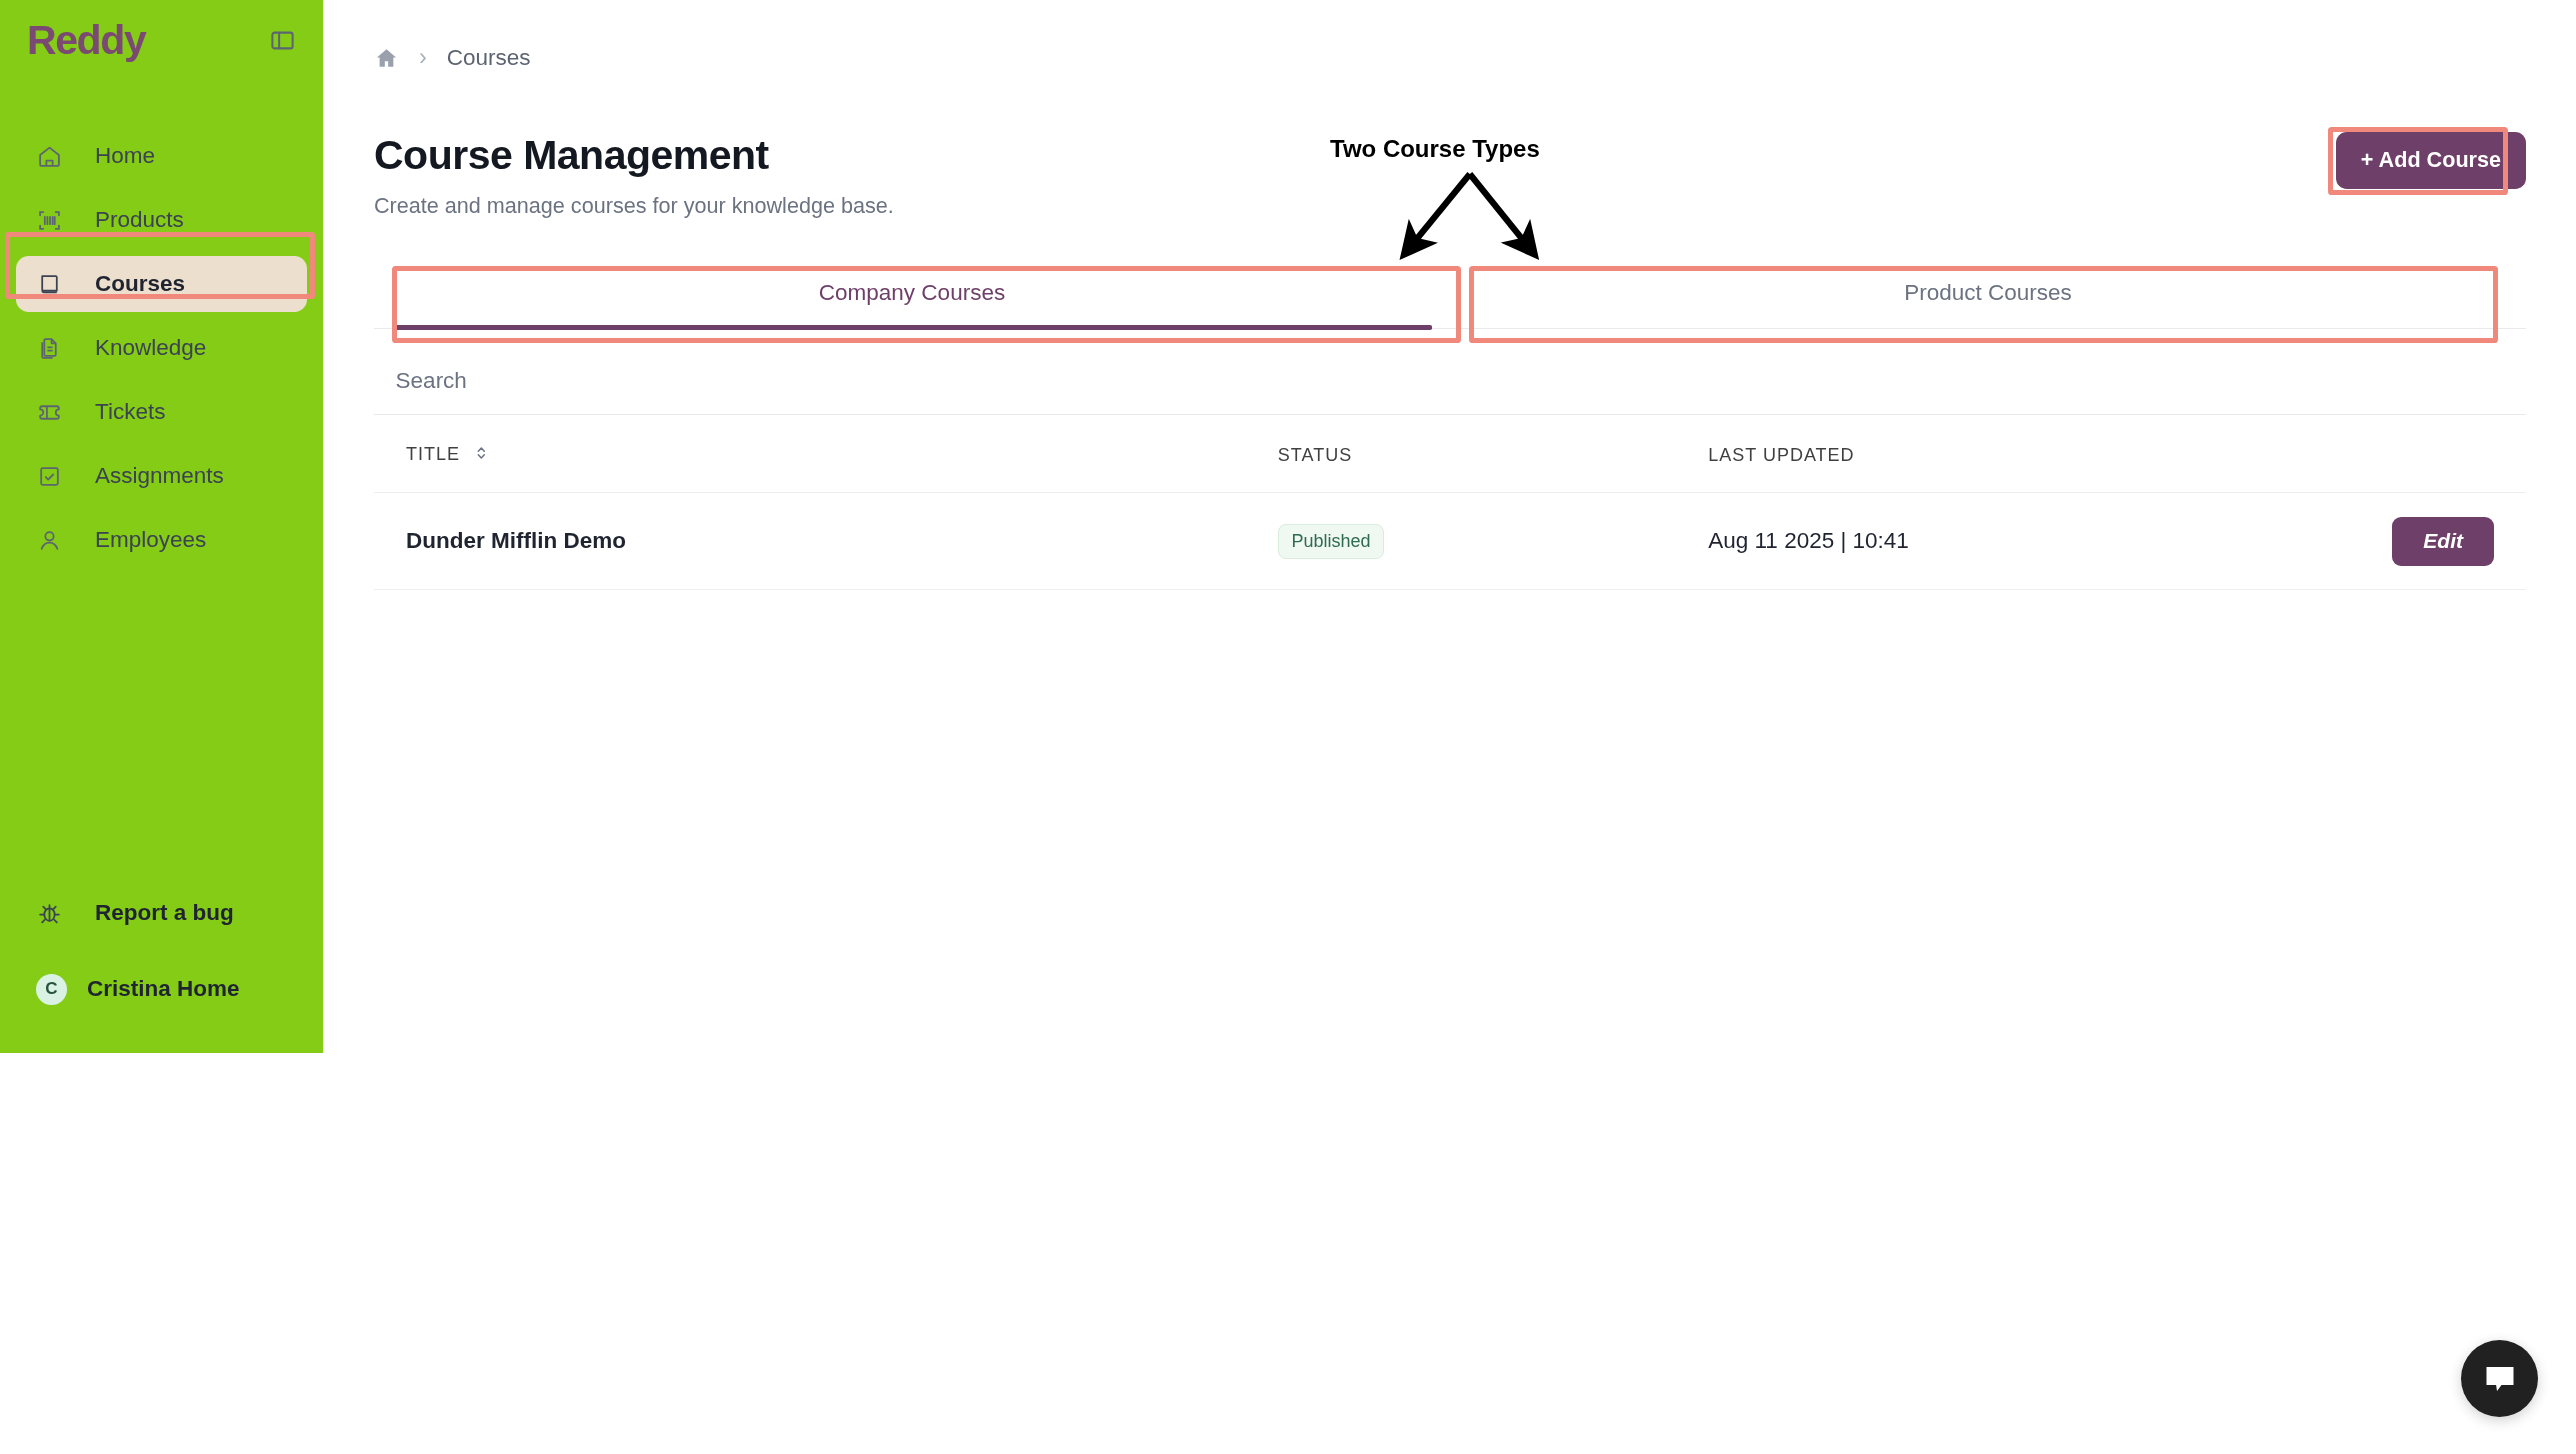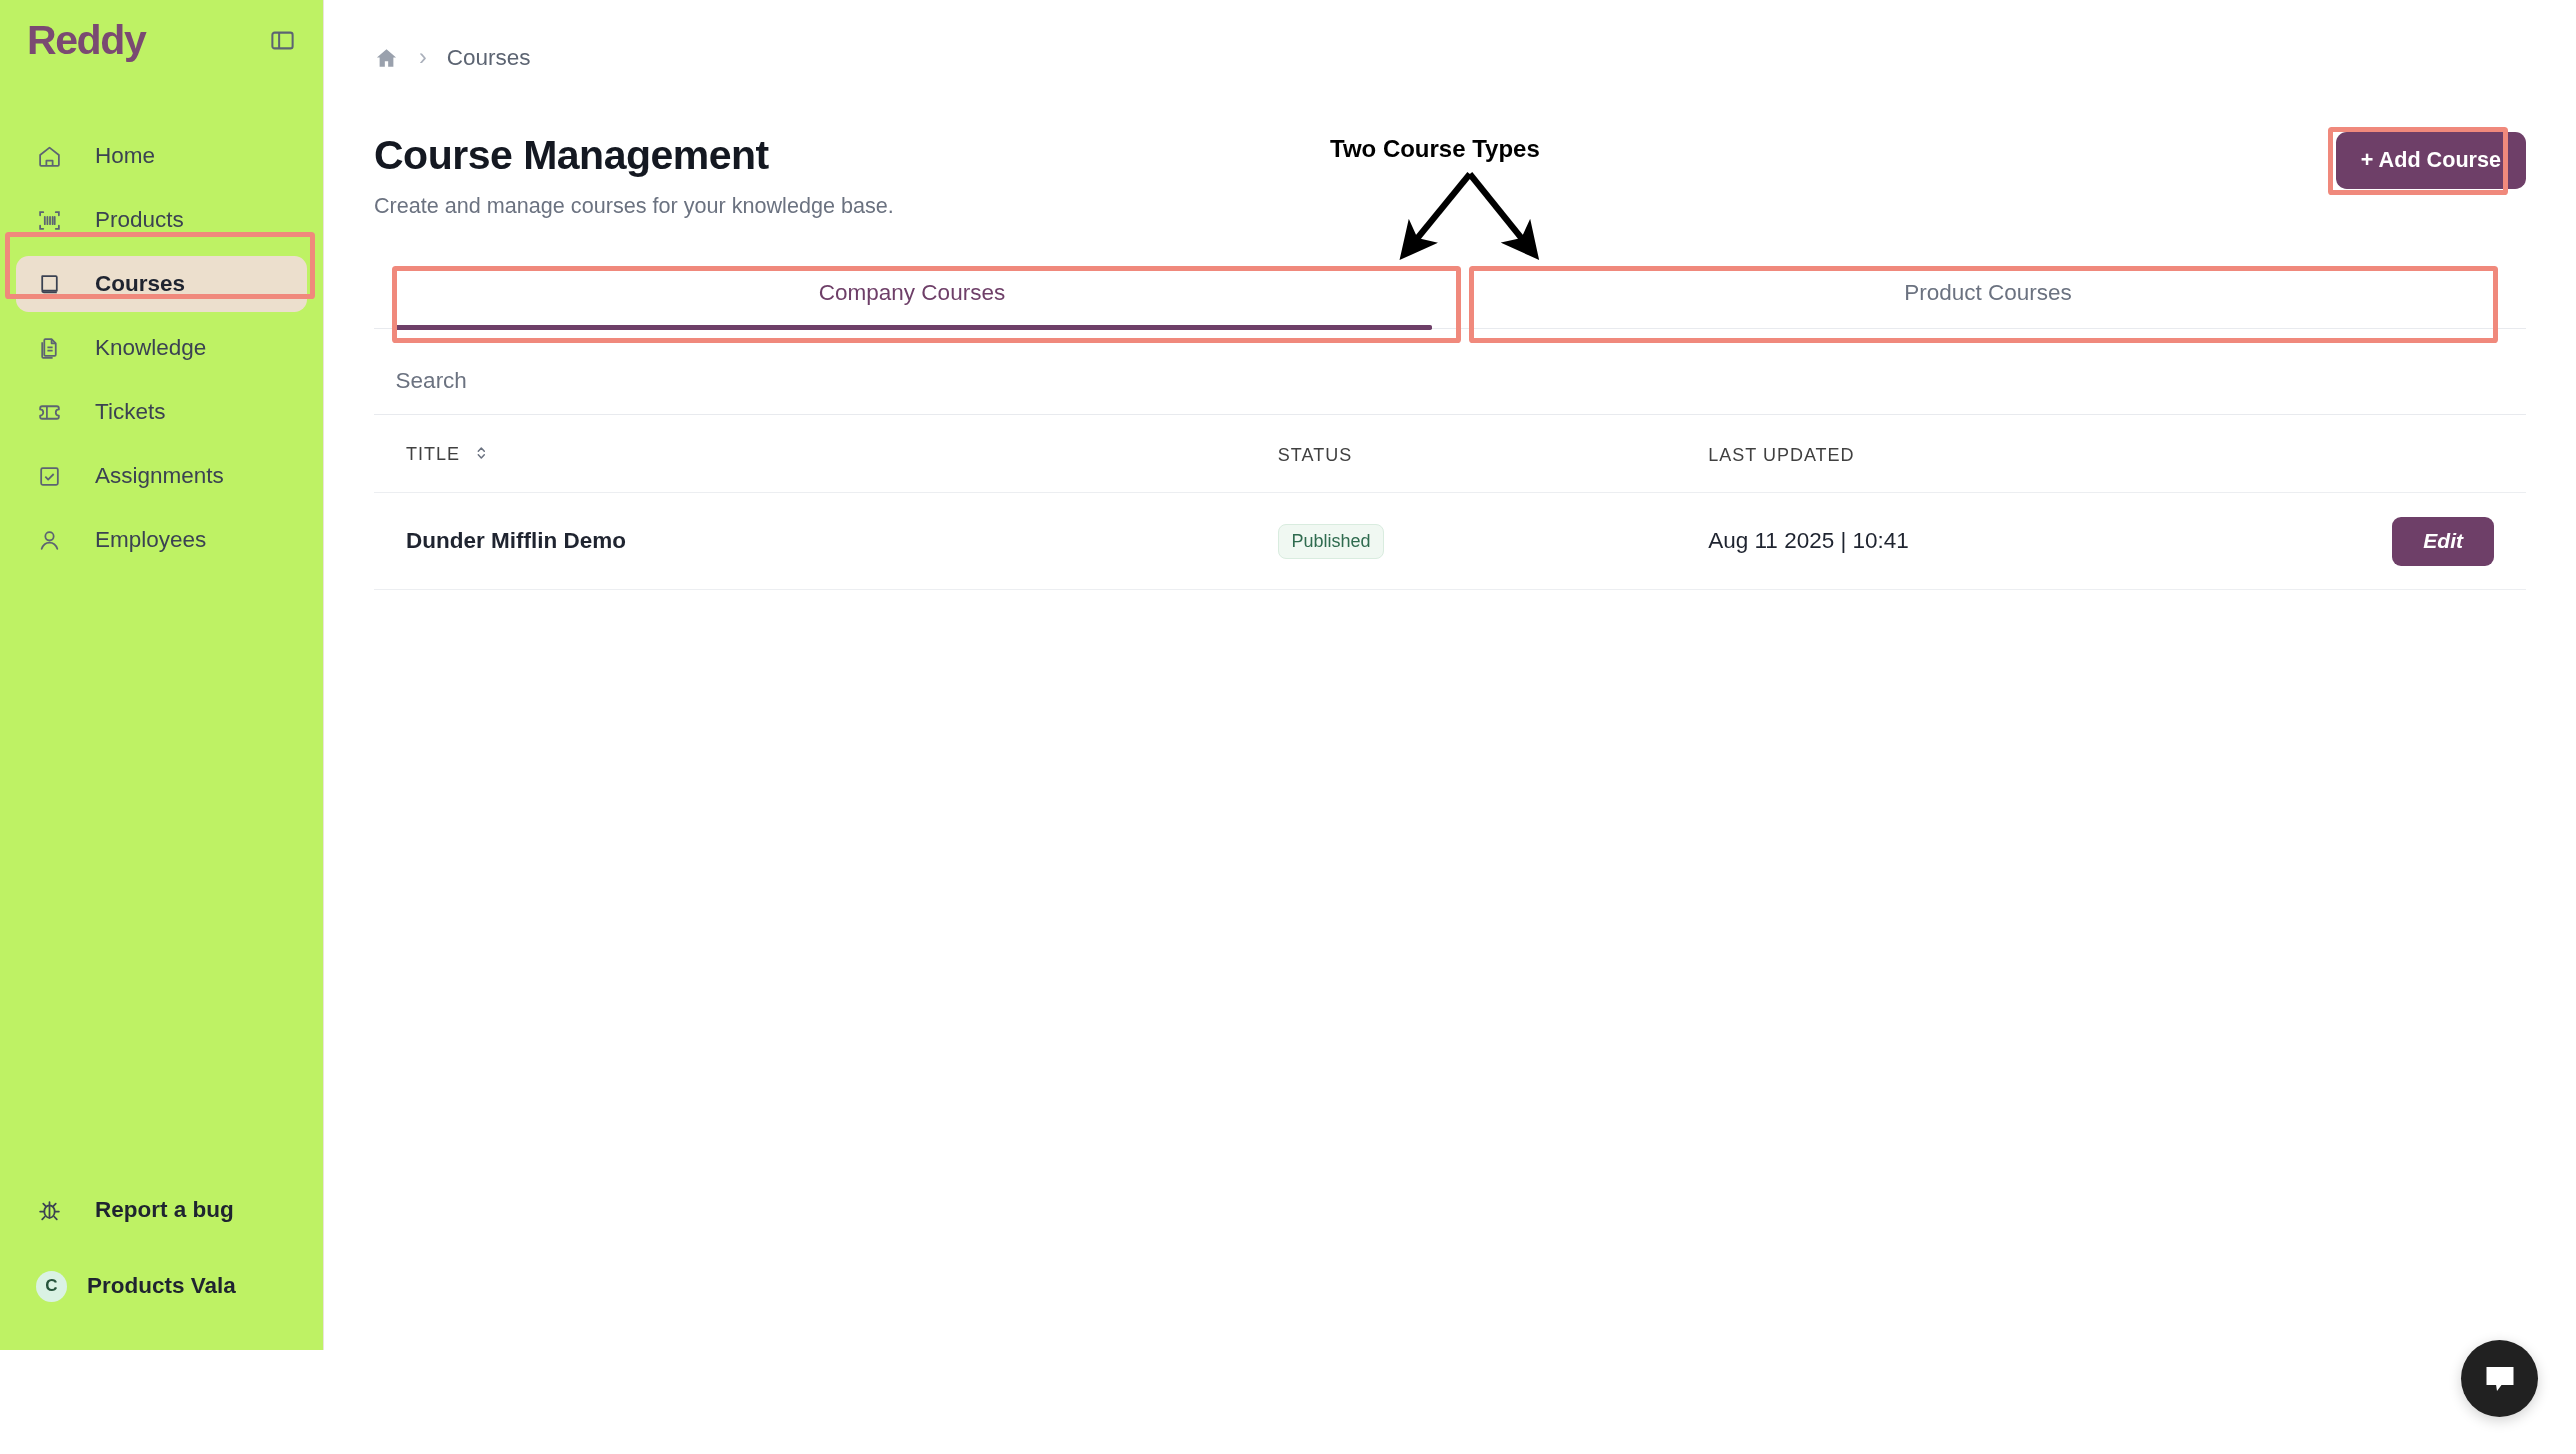--- a/index.html
+++ b/index.html
@@ -6,22 +6,22 @@
   html, body {
     width: 2576px; height: 1455px;
     font-family: "Liberation Sans", sans-serif;
     background: #ffffff;
     overflow: hidden;
   }
   .app { position: relative; width: 2576px; height: 1455px; display: flex; }
 
   
   .sidebar {
-    width: 324px; height: 1350px;
-    background: #bef264;
+    width: 324px; height: 1053px;
+    background: #84cc16;
     border-right: 0.9px solid #e9e4da;
     position: relative;
     flex: 0 0 324px;
   }
   .sb-top { display: flex; align-items: center; justify-content: space-between; padding: 20px 25px 0 27px; }
   .logo {
     font-size: 41px; font-weight: bold; letter-spacing: -1.4px;
     color: #7a4a72; line-height: 1;
   }
   .panel-toggle { width: 32px; height: 32px; display: flex; align-items: center; justify-content: center; cursor: pointer; }
@@ -213,21 +213,21 @@
         <span class="ico">
           <svg width="25" height="25" viewBox="0 0 24 24" fill="none" stroke="#3b4252" stroke-width="1.7" stroke-linecap="round">
             <ellipse cx="12" cy="13" rx="5" ry="6"></ellipse>
             <path d="M7 13H3M21 13h-4M12 7V4M8.5 8 6 5.5M15.5 8 18 5.5M7.4 18 5 20.5M16.6 18 19 20.5M12 7v12"></path>
           </svg>
         </span>
         <span>Report a bug</span>
       </div>
       <div class="nav-item" style="gap:20px;">
         <span class="avatar">C</span>
-        <span>Products Vala</span>
+        <span>Cristina Home</span>
       </div>
     </div>
   </aside>
 
   <section class="main">
 
     <div class="breadcrumb">
       <span style="display:flex;">
         <svg width="25" height="25" viewBox="0 0 24 24" fill="#9aa1ad">
           <path d="M12 3.2 2.8 11h2.6v9h5v-5.4h3.2V20h5v-9h2.6z"></path>

